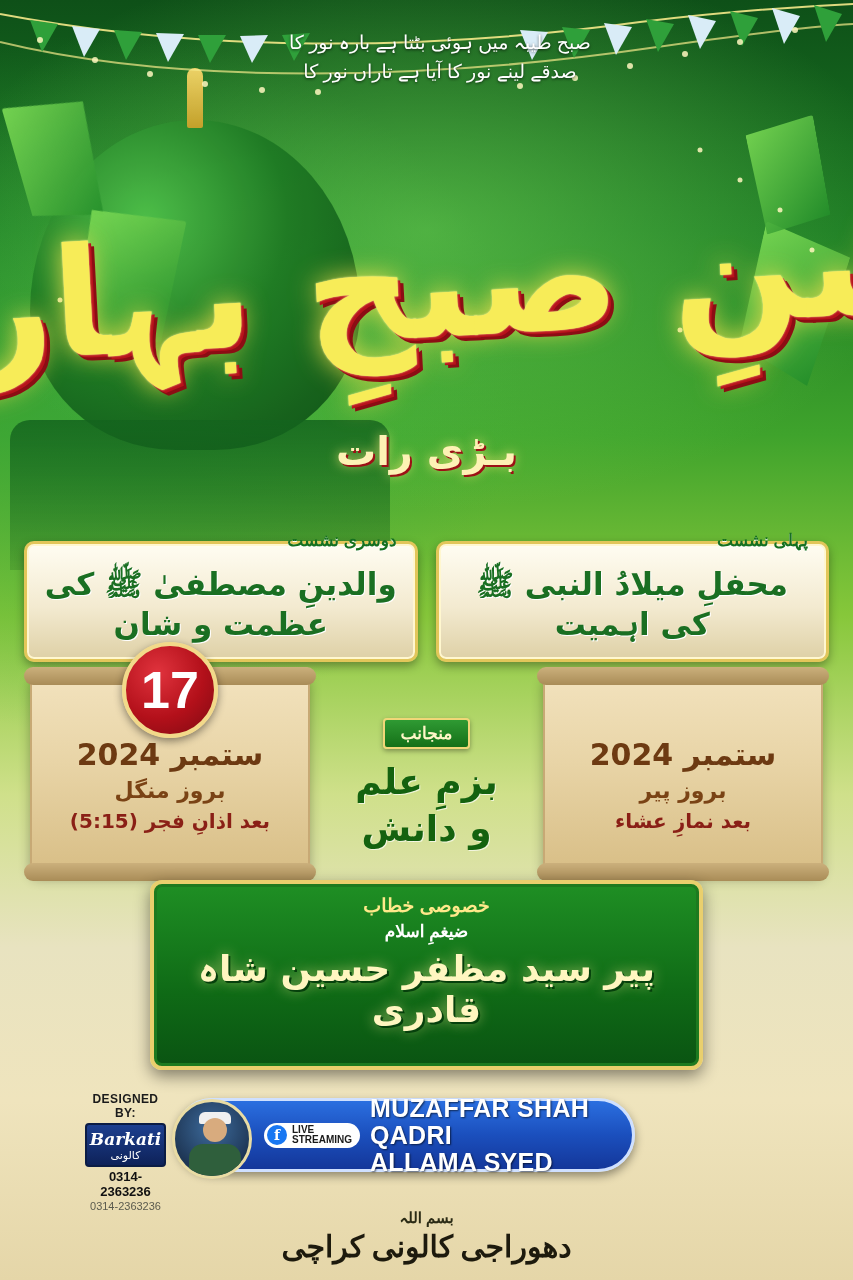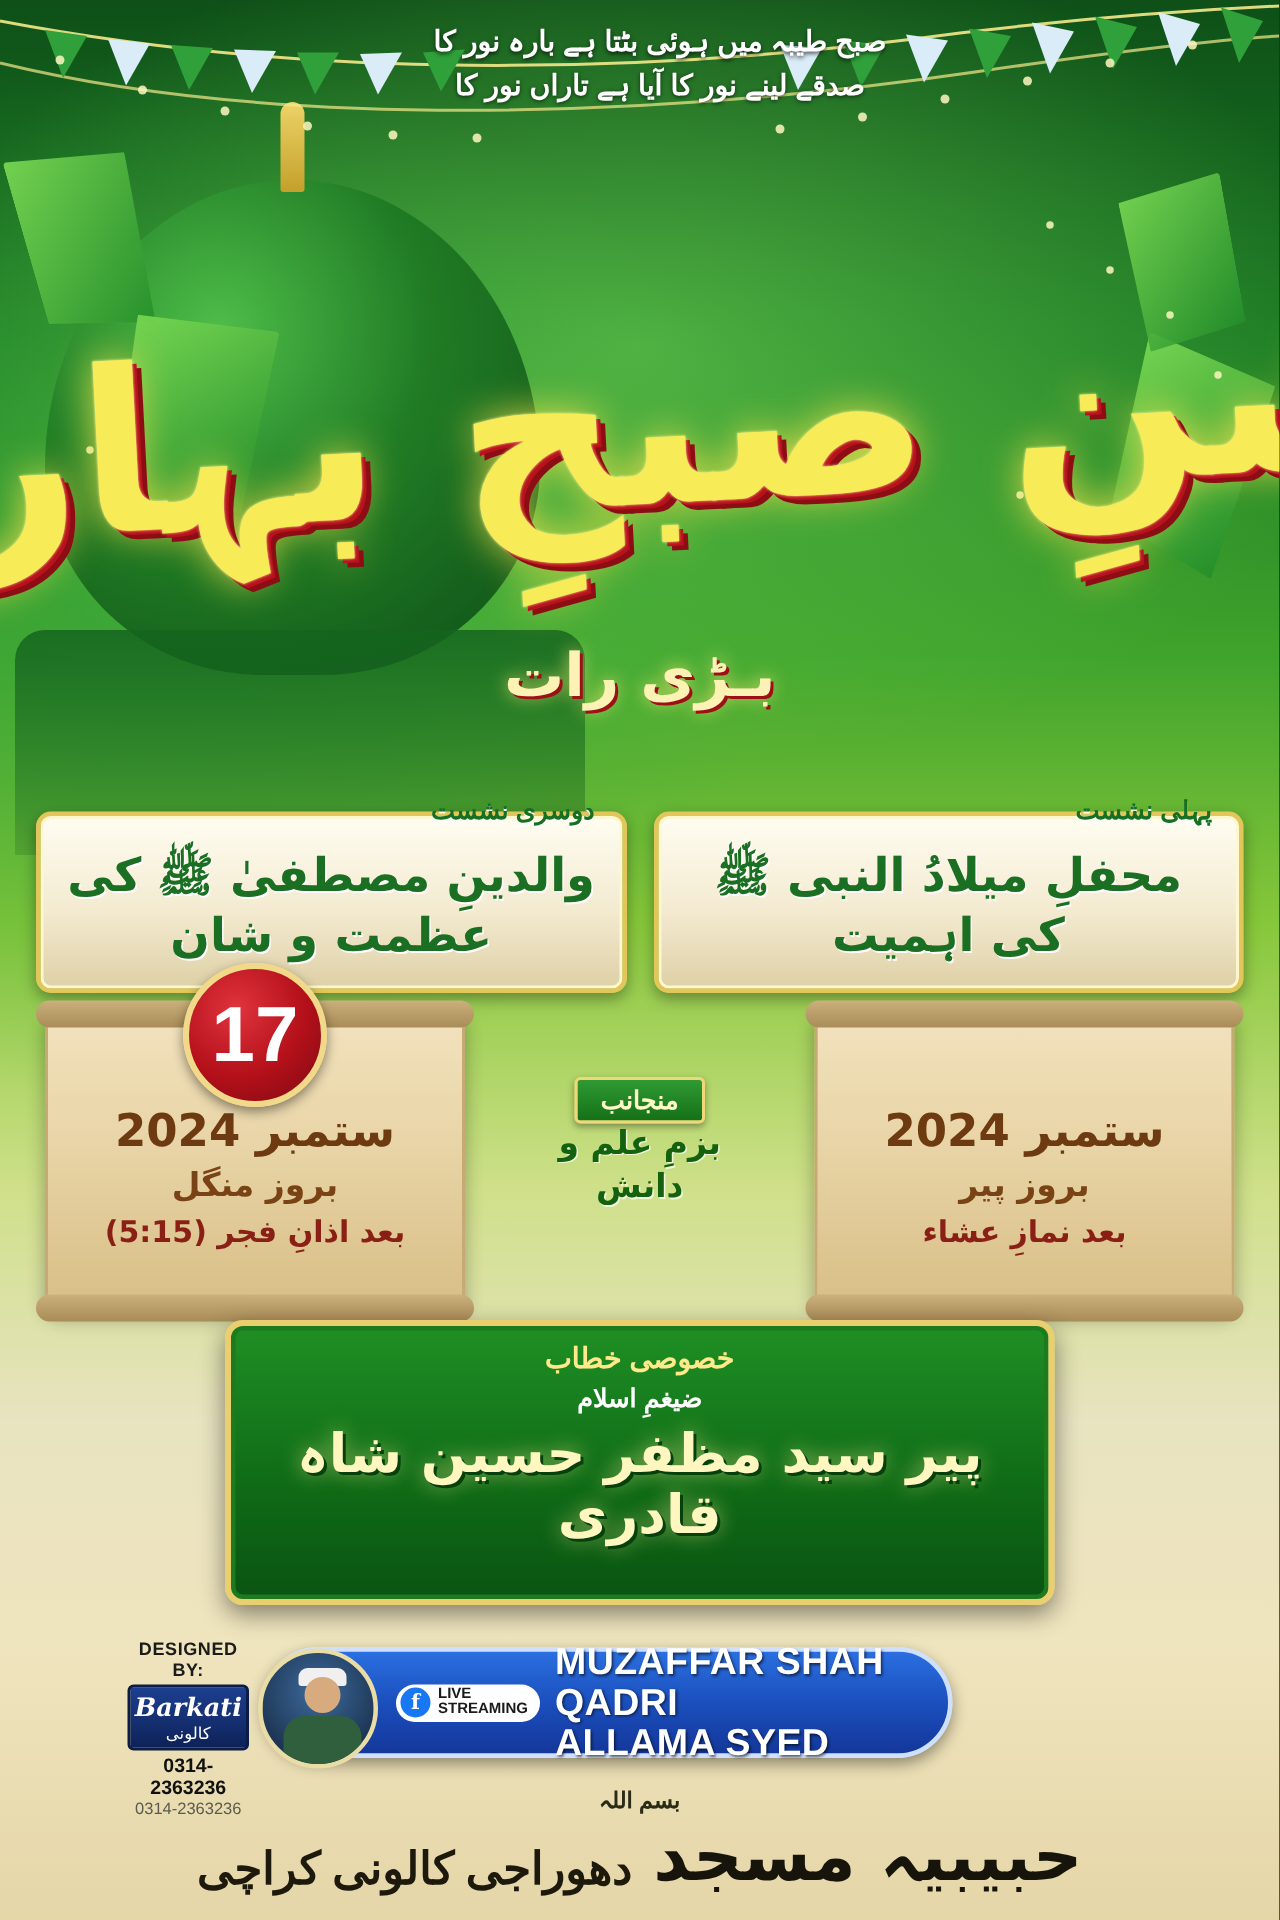--- a/index.html
+++ b/index.html
@@ -46,24 +46,24 @@
   .f4 { right: 30px; top: 120px; width: 70px; height: 110px; transform: rotate(-10deg); clip-path: polygon(0 8%,100% 0,100% 92%,6% 100%); }
 
   
   .bunting { position:absolute; left:0; top:0; width:853px; height:110px; }
 
   
   .lights { position:absolute; left:0; top:0; width:853px; height:420px; pointer-events:none; }
 
   
   .couplet {
-    position: absolute; left: 180px; top: 14px; width: 520px;
+    position: absolute; left: 180px; top: 28px; width: 520px;
     text-align: center; color: #ffffff;
     direction: rtl; line-height: 1.55;
-    font-size: 19px; font-weight: bold;
+    font-size: 19px; font-weight: normal;
     text-shadow: 0 1px 3px rgba(0,0,0,.65);
   }
 
   
   .title-wrap {
     position:absolute; left: 0; right: 0; top: 120px; height: 330px;
     display:flex; align-items:center; justify-content:center;
     direction: rtl;
   }
   .title-main {
@@ -172,22 +172,23 @@
   }
   .mid-ribbon {
     display:inline-block;
     background: linear-gradient(180deg,#2f9a33,#157018);
     color: #fff7c8; font-weight: bold; font-size: 17px;
     padding: 3px 16px; border-radius: 4px;
     border: 2px solid #f0d778;
     box-shadow: 0 2px 5px rgba(0,0,0,.35);
   }
   .mid-text {
-    font-family: "DejaVu Sans", sans-serif;
-    font-size: 22px; font-weight: bold; color: #14620f;
+    margin-top: 10px;
+    font-family: "DejaVu Sans", sans-serif;
+    font-size: 36px; font-weight: bold; color: #14620f;
     text-shadow: 1px 1px 0 #ffffffaa;
     line-height: 1.3;
   }
 
   
   .speaker-panel {
     position:absolute; left: 150px; right: 150px; top: 880px; height: 190px;
     background: linear-gradient(180deg,#1f8f24 0%, #0f6a16 60%, #0a5412 100%);
     border: 4px solid #e9cf6d;
     border-radius: 12px;
@@ -422,18 +423,17 @@
     </div>
     <div class="live-names">
       <div>MUZAFFAR SHAH QADRI</div>
       <div>ALLAMA SYED</div>
     </div>
   </div>
 
   <div class="venue">
     <div class="venue-crest">بسم اللہ</div>
     <div class="venue-row">
-      <div class="venue-name">حبیبیہ مسجد</div>
       <div class="venue-loc">دھوراجی کالونی کراچی</div>
     </div>
   </div>
 
 </div>
 
 </body></html>

